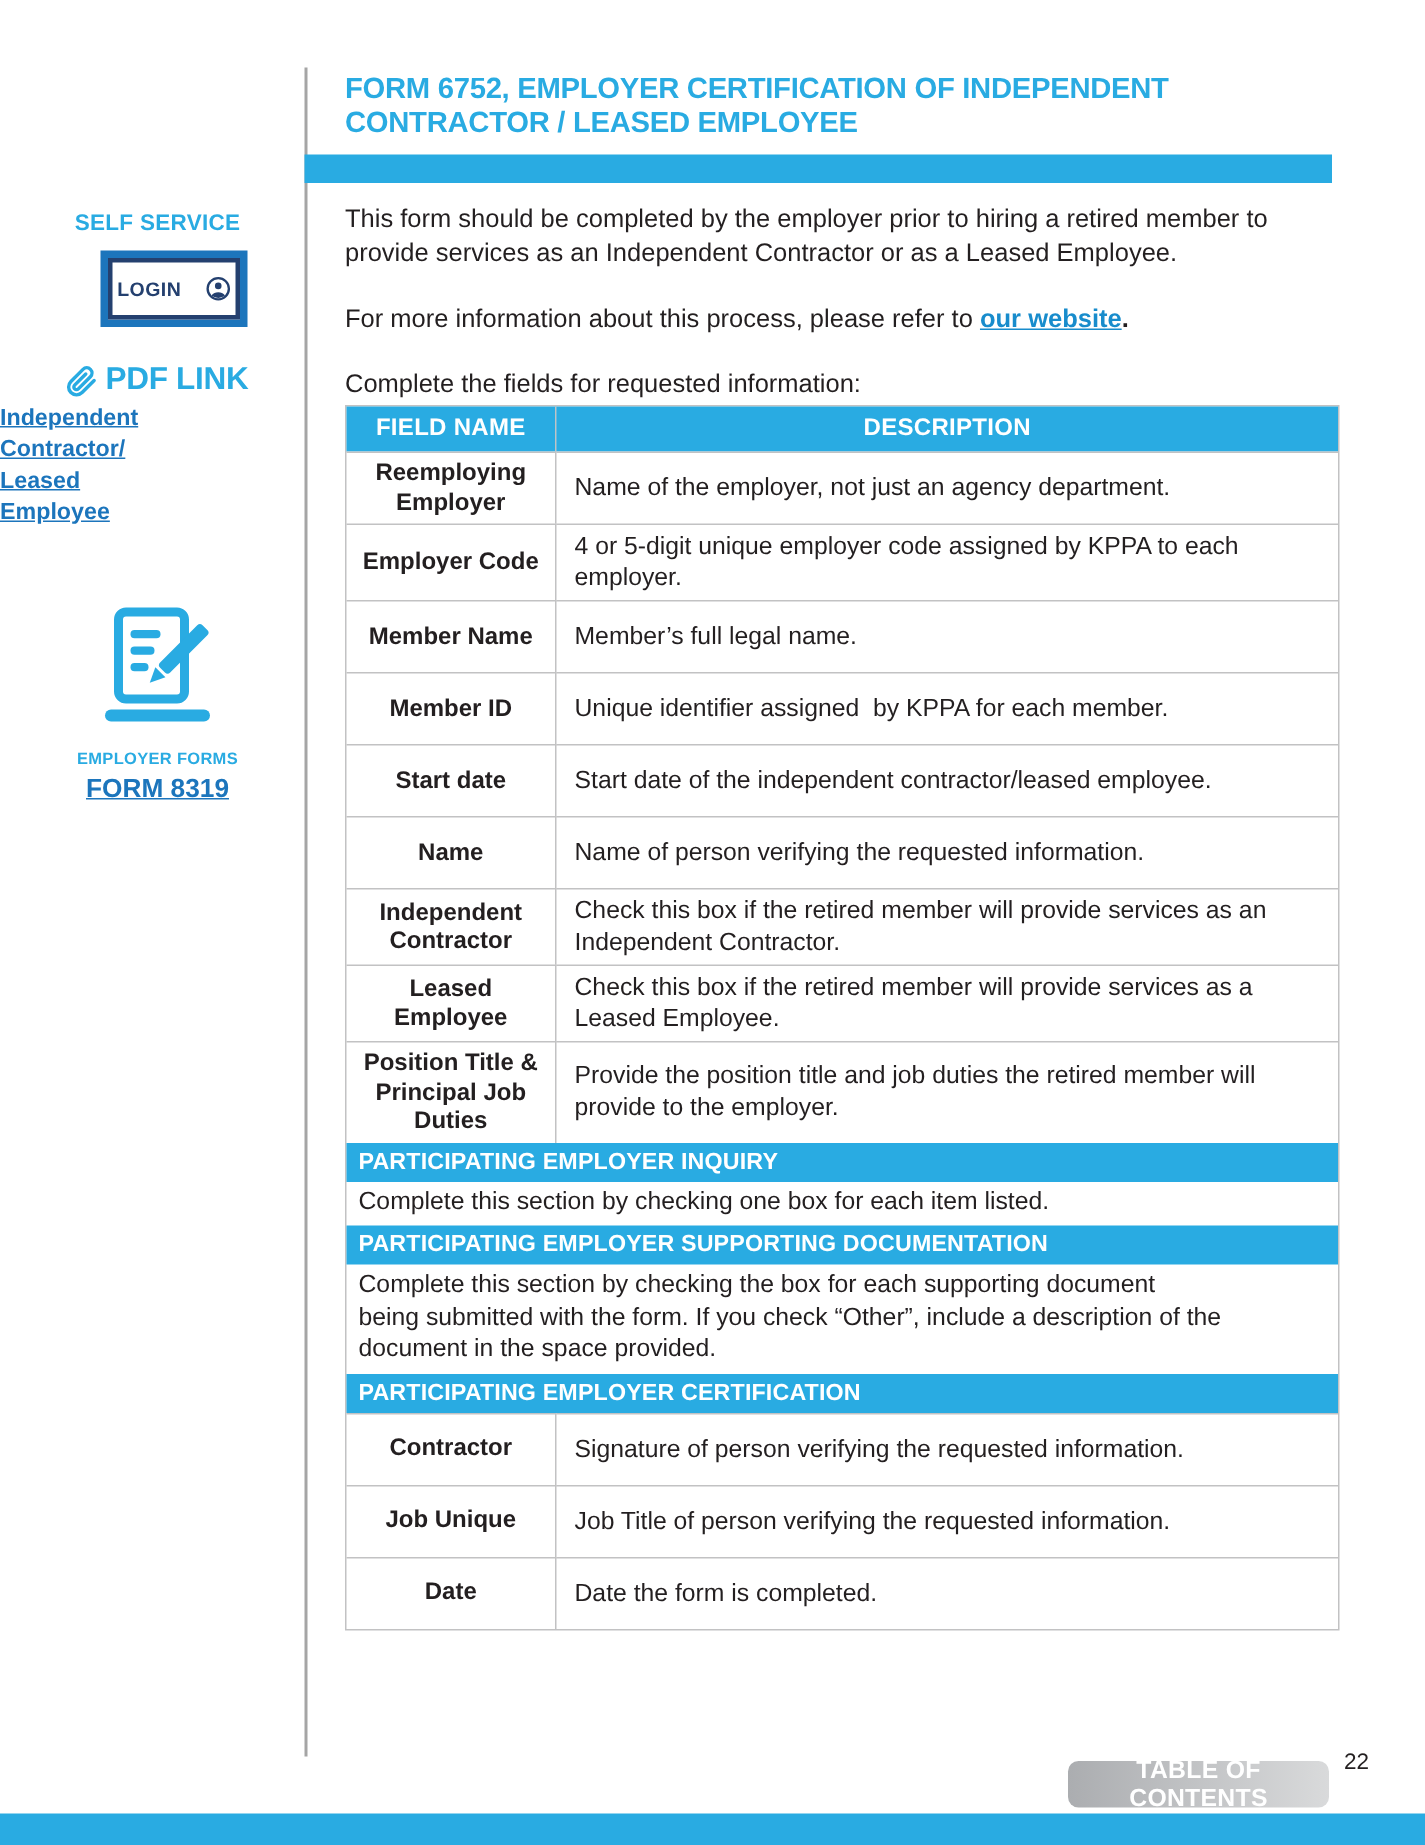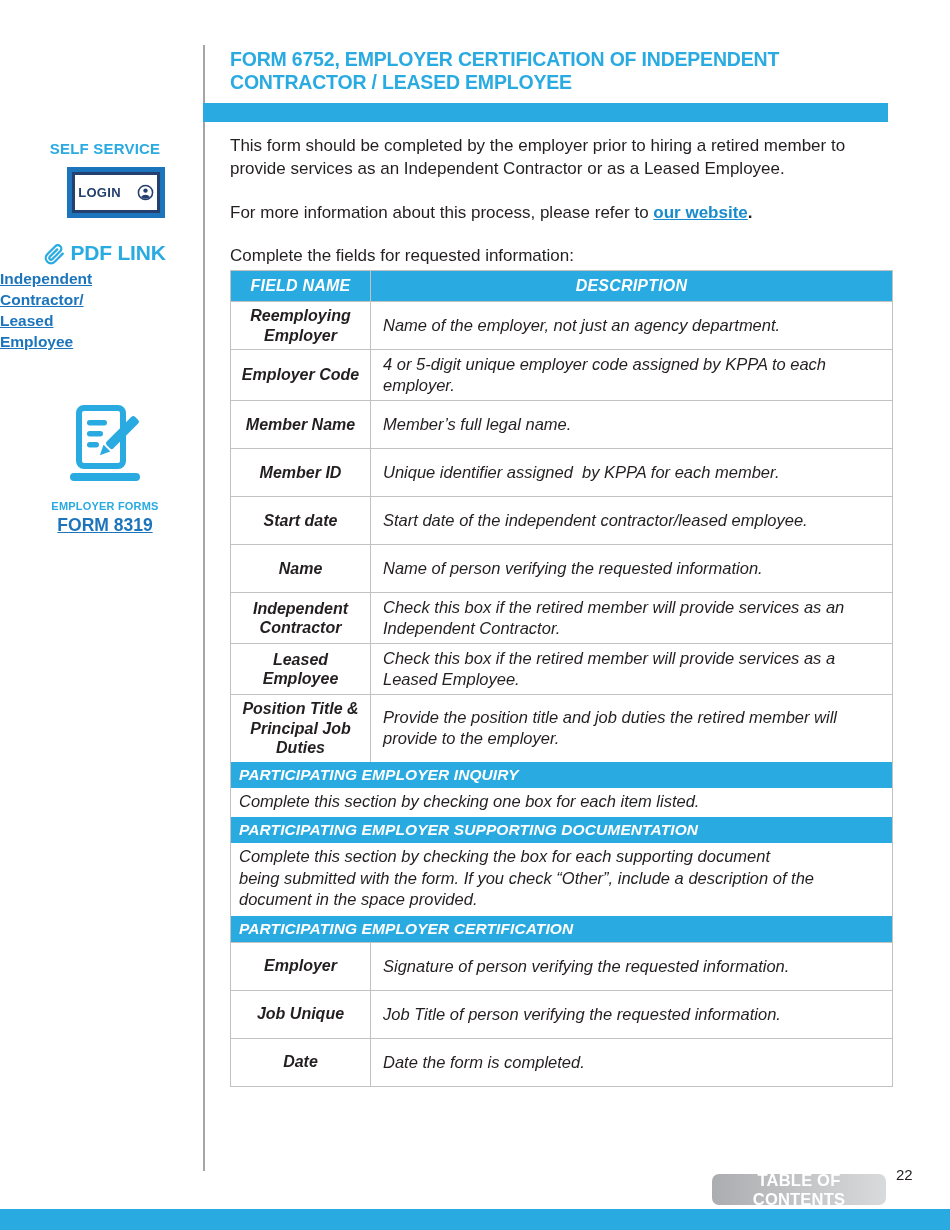--- a/index.html
+++ b/index.html
@@ -45,21 +45,21 @@
   .para{position:absolute;left:230px;width:660px;color:var(--ink);font-size:17px;
     line-height:22.5px;white-space:pre-line;}
   .p1{top:135px;}
   .p2{top:202px;}
   .p3{top:245px;}
   .weblink{color:var(--weblink);font-weight:bold;text-decoration:underline;cursor:pointer;margin-top:40px;}
   .p2-period{font-weight:bold;}
 
   
   .tbl{position:absolute;left:230px;top:270px;width:663px;display:grid;
-    grid-template-columns:140px 1fr;border:1px solid var(--grid);font-style:italic;}
+    grid-template-columns:140px 1fr;border:1px solid var(--grid);}
   .th{background:var(--accent);color:#fff;font-weight:bold;font-size:16px;height:30px;
     display:flex;align-items:center;justify-content:center;letter-spacing:0.2px;}
   .th-field{border-right:1px solid var(--grid);}
   .name-cell{border-right:1px solid var(--grid);border-top:1px solid var(--grid);
     font-weight:bold;font-size:16px;color:var(--ink);line-height:19.5px;min-height:48px;
     display:flex;align-items:center;justify-content:center;text-align:center;padding:4px 8px;}
   .desc-cell{border-top:1px solid var(--grid);font-size:16.5px;color:var(--ink);
     line-height:21px;display:flex;align-items:center;padding:4px 12px;}
   .band{grid-column:1/-1;background:var(--accent);color:#fff;font-weight:bold;
     font-size:15.5px;line-height:18px;padding:4px 8px;letter-spacing:0.1px;}
@@ -167,21 +167,21 @@
       <div class="desc-cell">Check this box if the retired member will provide services as a Leased Employee.</div>
       <div class="name-cell">Position Title &amp; Principal Job Duties</div>
       <div class="desc-cell">Provide the position title and job duties the retired member will provide to the employer.</div>
       <div class="band">PARTICIPATING EMPLOYER INQUIRY</div>
       <div class="note">Complete this section by checking one box for each item listed.</div>
       <div class="band">PARTICIPATING EMPLOYER SUPPORTING DOCUMENTATION</div>
       <div class="note">Complete this section by checking the box for each supporting document
 being submitted with the form. If you check “Other”, include a description of the
 document in the space provided.</div>
       <div class="band">PARTICIPATING EMPLOYER CERTIFICATION</div>
-      <div class="name-cell">Employer</div>
+      <div class="name-cell">Contractor</div>
       <div class="desc-cell">Signature of person verifying the requested information.</div>
       <div class="name-cell">Job Unique</div>
       <div class="desc-cell">Job Title of person verifying the requested information.</div>
       <div class="name-cell">Date</div>
       <div class="desc-cell">Date the form is completed.</div>
     </div>
 
   <button class="toc-btn">TABLE OF CONTENTS</button>
   <div class="page-number">22</div>
   <div class="bottom-bar"></div>

